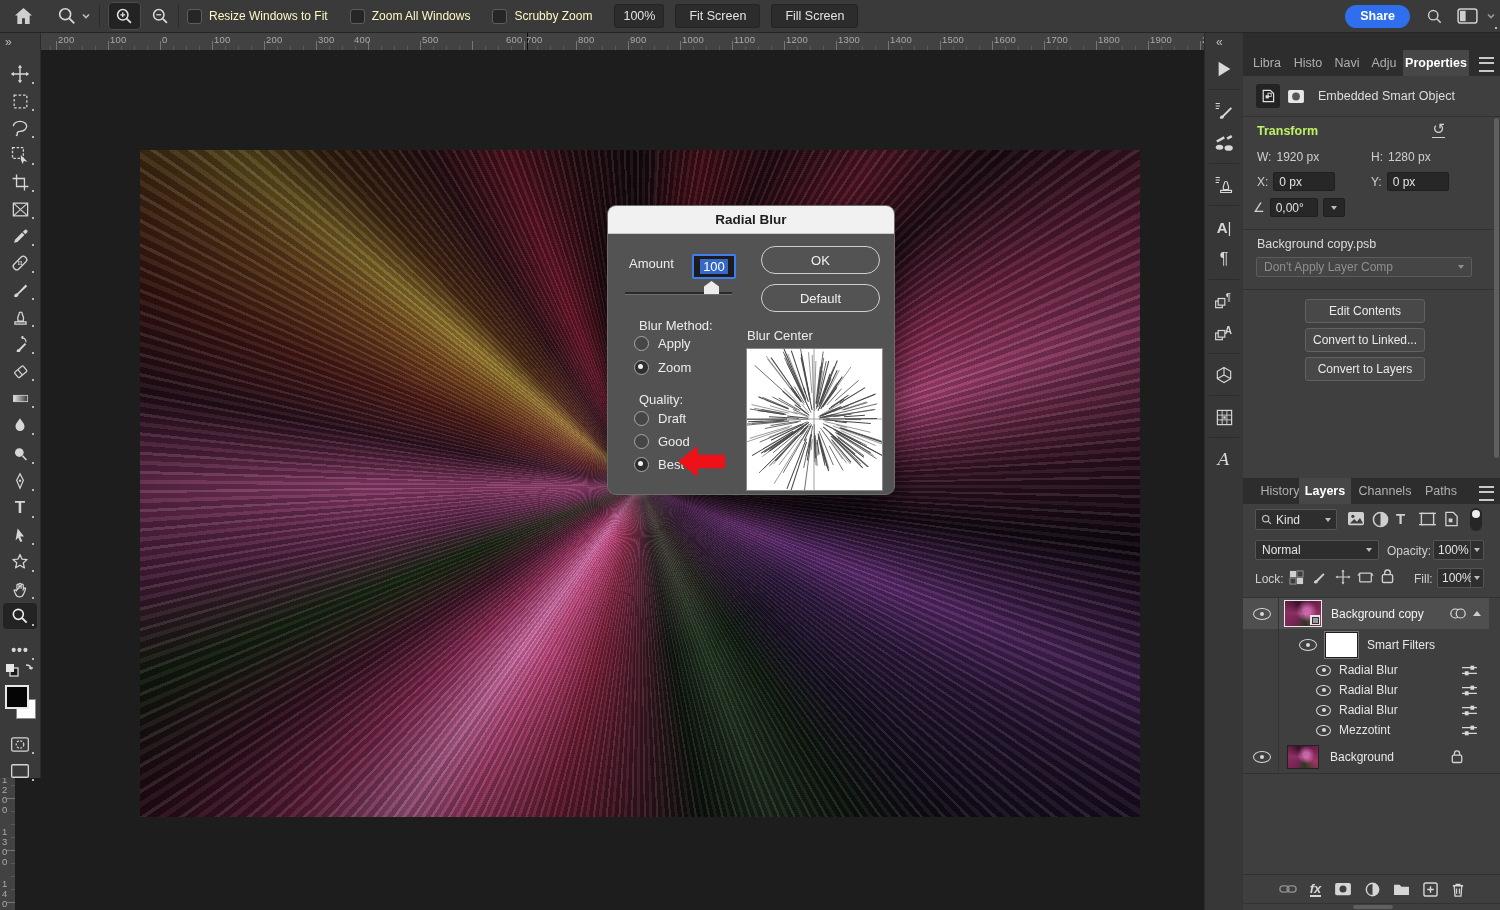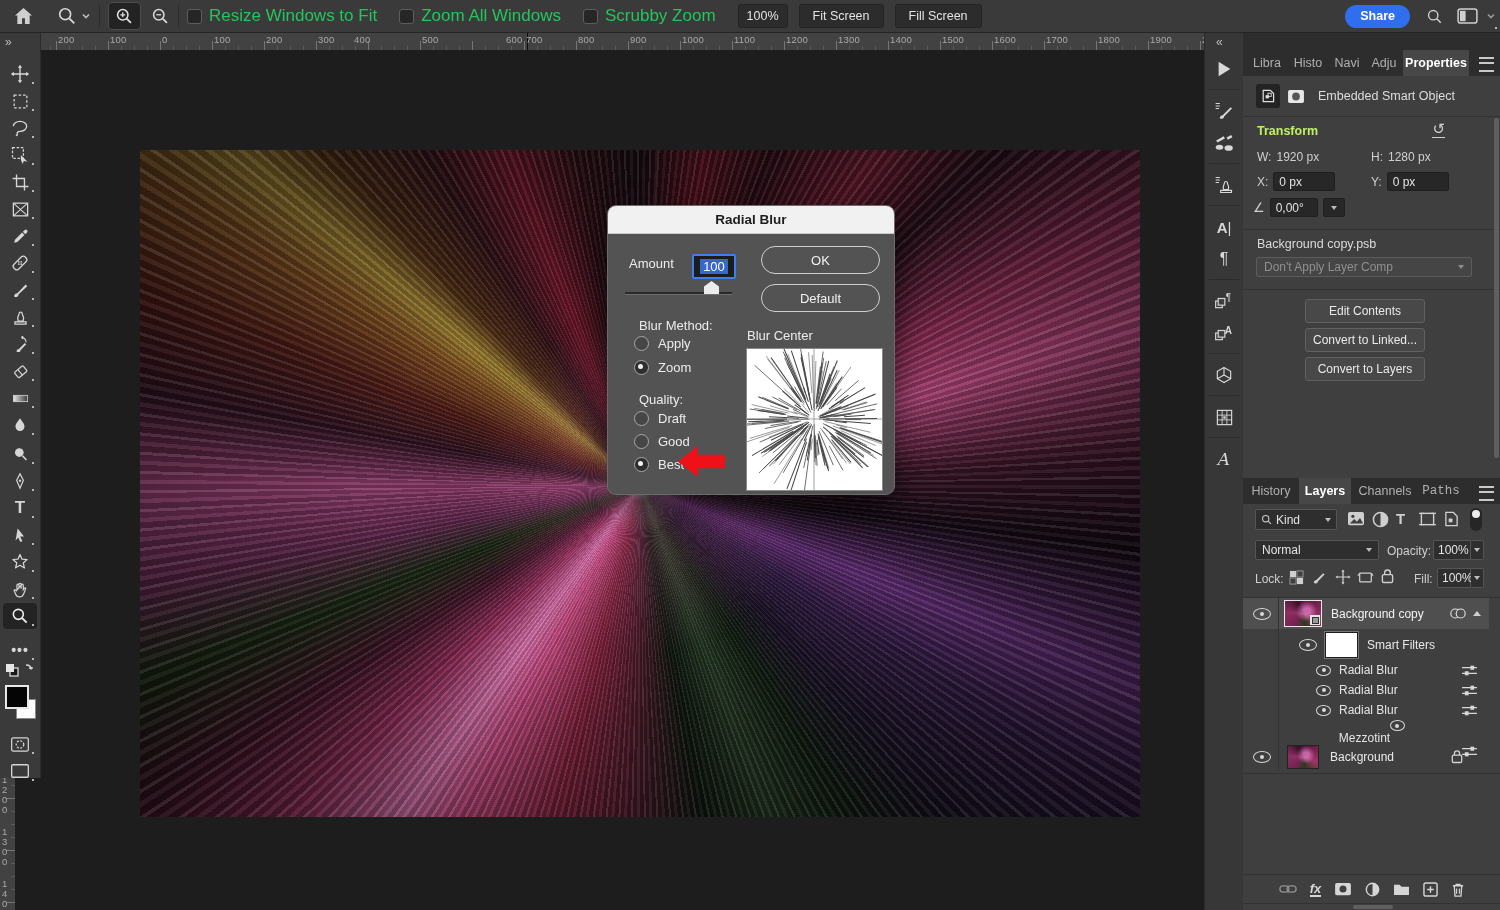--- a/index.html
+++ b/index.html
@@ -9,21 +9,21 @@
   .abs{position:absolute;}
   .row{display:flex;align-items:center;}
   svg{display:block;}
 
   
   #options-bar{left:0;top:0;width:1500px;height:32px;background:#3a3a3a;border-bottom:1px solid #252525;display:flex;align-items:center;z-index:30;}
   .ob-sep{width:1px;height:22px;background:#2b2b2b;margin:0 8px;}
   .ob-btn{height:22px;background:#2c2c2c;border:1px solid #242424;border-radius:3px;color:#e3e3e3;
           display:flex;align-items:center;justify-content:center;padding:0 13px;font-size:12.5px;}
   .chkbox{width:13px;height:13px;border:1px solid #5d5d5d;border-radius:3px;background:#262626;margin-right:7px;flex:0 0 auto;}
-  .ob-label{color:#22c55e;font-size:17px;margin-right:22px;white-space:nowrap;}
+  .ob-label{color:#fef9c3;font-size:12px;margin-right:22px;white-space:nowrap;}
 
   
   #top-ruler{left:15px;top:33px;width:1189px;height:17px;background:#424242;border-bottom:1px solid #262626;overflow:hidden;
     background-image:
       repeating-linear-gradient(90deg,#757575 0 1px,rgba(0,0,0,0) 1px 52px),
       repeating-linear-gradient(90deg,#5a5a5a 0 1px,rgba(0,0,0,0) 1px 13px);
     background-size:100% 9px,100% 4px;background-position:41px 100%,41px 100%;background-repeat:repeat-x;}
   #ruler-corner{left:0;top:33px;width:15px;height:17px;background:#424242;border-bottom:1px solid #262626;}
   #left-ruler{left:0;top:50px;width:15px;height:860px;background:#424242;border-right:1px solid #262626;overflow:hidden;
     background-image:
@@ -729,24 +729,24 @@
       <div class="divider" style="top:213px;"></div>
 
       <div class="pbtn" style="top:223px;">Edit Contents</div>
       <div class="pbtn" style="top:252px;">Convert to Linked...</div>
       <div class="pbtn" style="top:281px;">Convert to Layers</div>
 
       <div class="scrollhandle" style="right:2px;top:42px;width:5px;height:340px;"></div>
     </div>
 
     <div class="tabstrip" style="top:445px;height:26px;">
-      <div class="tab" style="left:3px;width:50px;">History</div>
+      <div class="tab" style="left:12px;width:50px;">History</div>
       <div class="tab active" style="left:56px;width:52px;">Layers</div>
       <div class="tab" style="left:110px;width:64px;">Channels</div>
-      <div class="tab" style="left:176px;width:44px;font-family:Liberation Mono, monospace;">Paths</div>
+      <div class="tab" style="left:176px;width:44px;">Paths</div>
       <div class="hamburger" style="right:7px;top:8px;"></div>
     </div>
 
     <div class="abs" style="left:0;top:471px;width:258px;height:406px;background:#3f3f3f;">
 
       <div class="abs row" style="left:12px;top:5px;width:82px;height:21px;background:#2e2e2e;border:1px solid #555;border-radius:2px;padding:0 5px;box-sizing:border-box;gap:4px;">
         <svg width="11" height="11" viewBox="0 0 14 14">
             <circle cx="6" cy="6" r="4" fill="none" stroke="#c9c9c9" stroke-width="1.4"></circle>
             <path d="M9 9l3.6 3.6" stroke="#c9c9c9" stroke-width="1.5"></path>
           </svg>
@@ -886,21 +886,21 @@
         <span class="eye" style="margin-left:73px;width:13px;height:9px;"></span>
         <span style="margin-left:8px;color:#e4e4e4;">Radial Blur</span>
         <span class="slider-ic">
             <svg width="17" height="13" viewBox="0 0 18 14">
               <path d="M1 4h16M1 10h16" stroke="#d8d8d8" stroke-width="1.3"></path>
               <rect x="10" y="1.8" width="4" height="4.4" fill="#d8d8d8"></rect>
               <rect x="4" y="7.8" width="4" height="4.4" fill="#d8d8d8"></rect>
             </svg>
           </span>
       </div>
-      <div class="filter-row" style="top:216px;flex-direction:column;">
+      <div class="filter-row" style="top:216px;">
         <span class="eye" style="margin-left:73px;width:13px;height:9px;"></span>
         <span style="margin-left:8px;color:#e4e4e4;">Mezzotint</span>
         <span class="slider-ic">
             <svg width="17" height="13" viewBox="0 0 18 14">
               <path d="M1 4h16M1 10h16" stroke="#d8d8d8" stroke-width="1.3"></path>
               <rect x="10" y="1.8" width="4" height="4.4" fill="#d8d8d8"></rect>
               <rect x="4" y="7.8" width="4" height="4.4" fill="#d8d8d8"></rect>
             </svg>
           </span>
       </div>

